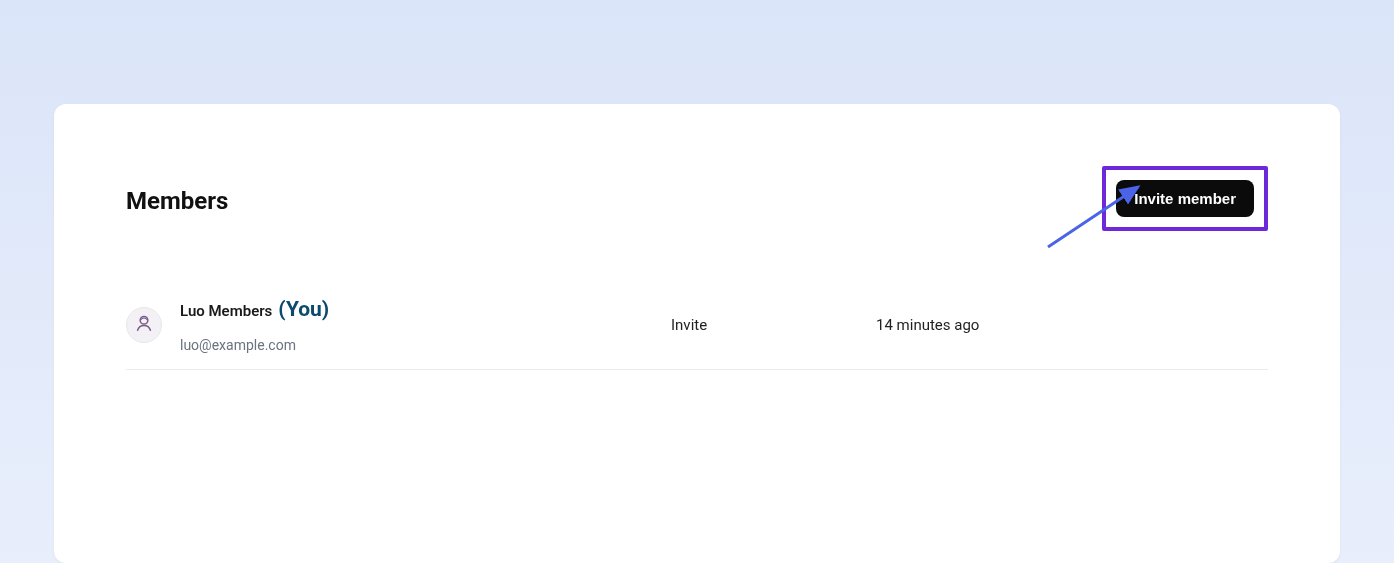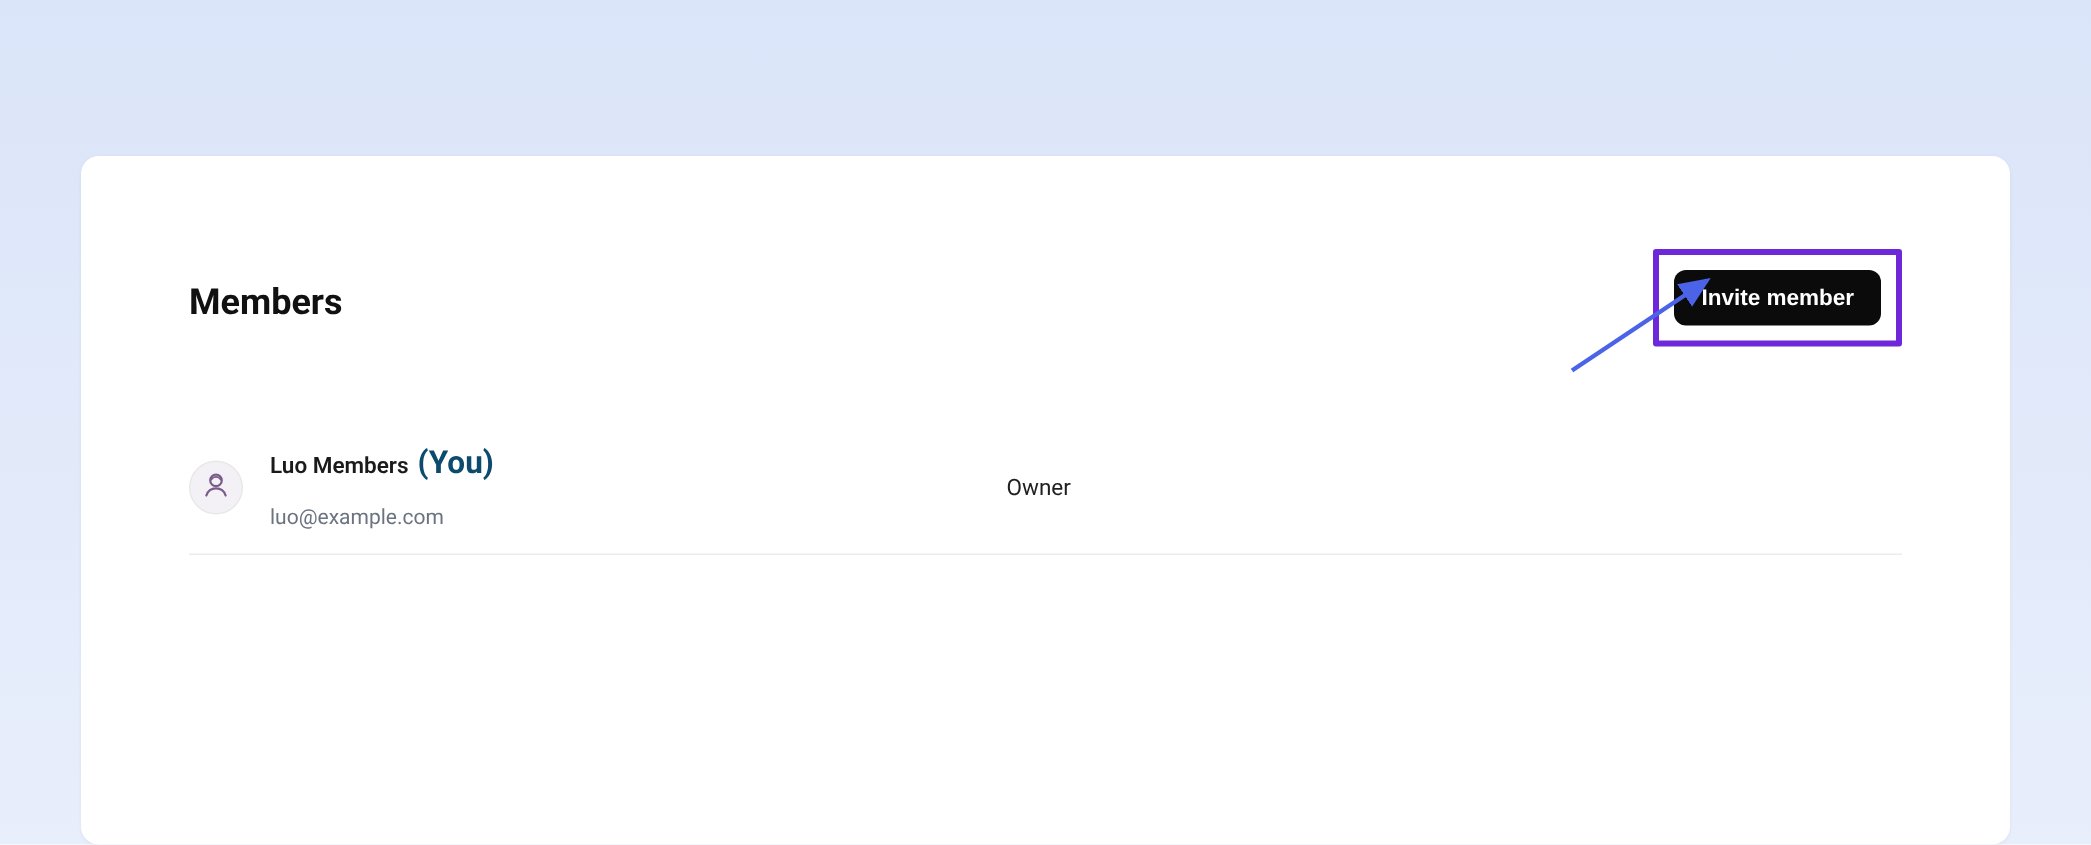--- a/index.html
+++ b/index.html
@@ -156,21 +156,22 @@
           </span>
         </div>
         <div>
           <div class="member-name-row">
             <span class="member-name">Luo Members</span>
             <span class="member-you">(You)</span>
           </div>
           <div class="member-email">luo@example.com</div>
         </div>
       </div>
-      <div class="col-role role-text">Owner</div>
+      <div class="col-role role-text">Invite</div>
+      <div class="col-lastseen lastseen-text">14 minutes ago</div>
     </div>
   </div>
 </div>
 
 <svg class="annotation-arrow" style="left:1040px; top:175px;" width="110" height="80" viewBox="0 0 110 80">
   <defs>
     <marker id="arrowhead" markerWidth="8" markerHeight="8" refX="6" refY="3" orient="auto">
       <path d="M0,0 L7,3 L0,6 Z" fill="#4a63e7"></path>
     </marker>
   </defs>

